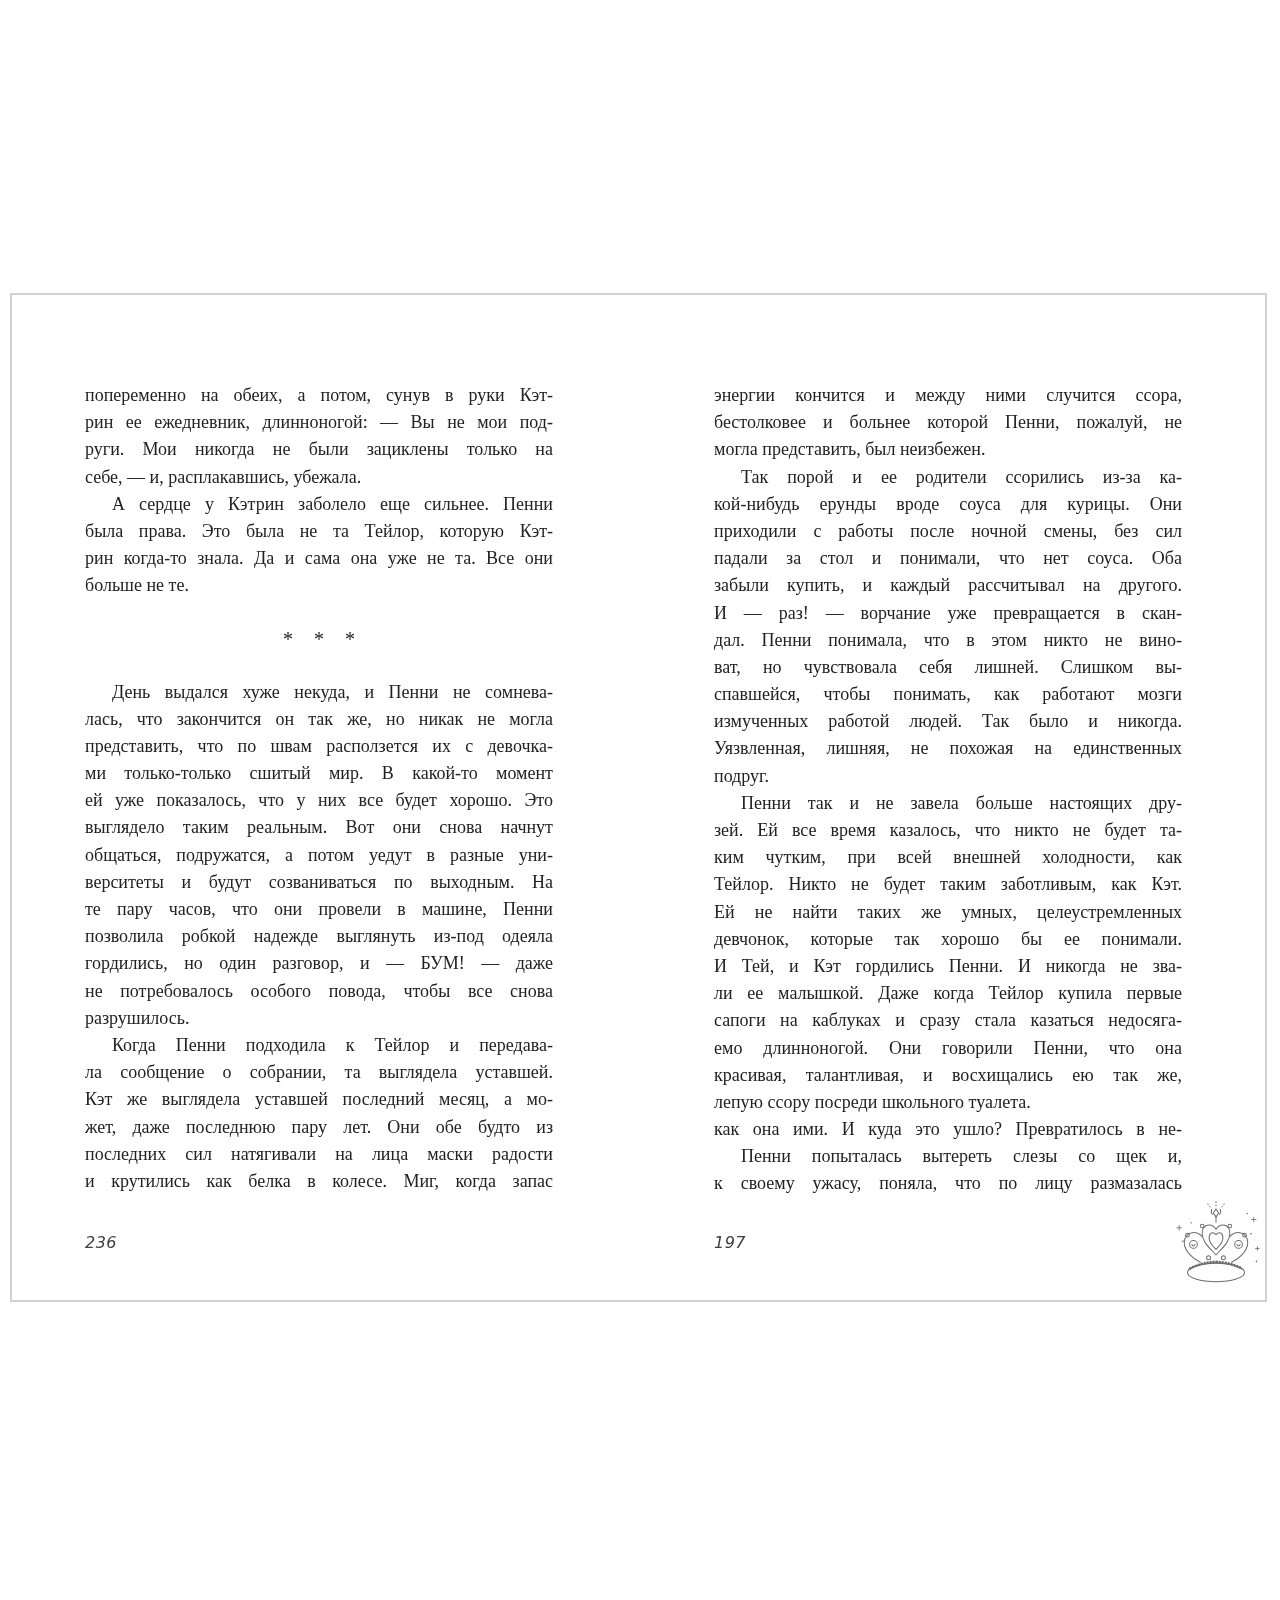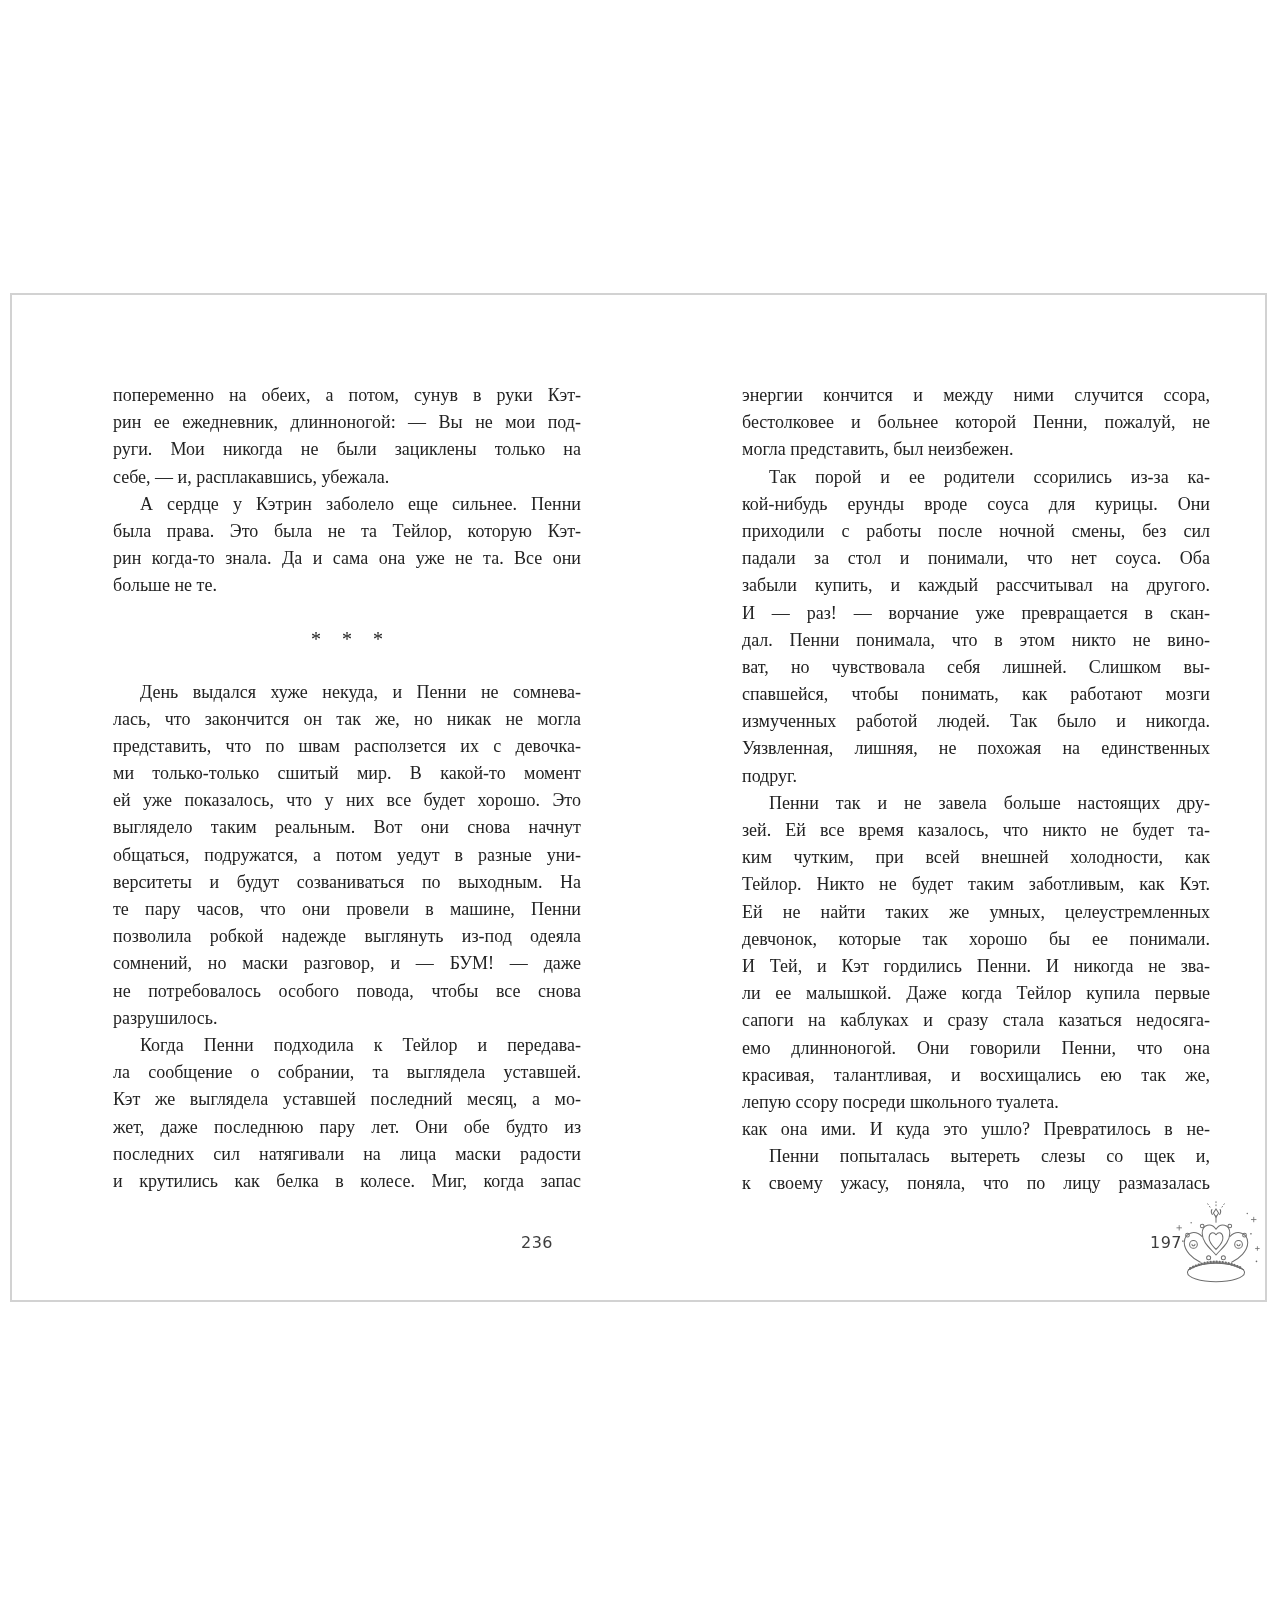--- a/index.html
+++ b/index.html
@@ -23,21 +23,20 @@
     border: 2px solid #d2d2d2;
     background: #ffffff;
   }
   .col {
     position: absolute;
     top: 87px;
     width: 468px;
     font-family: "Liberation Serif", "DejaVu Serif", serif;
     font-size: 18px;
     color: #222222;
-    margin-left: 28px;
   }
   .col-left  { left: 73px;  }
   .col-right { left: 702px; }
   .line {
     height: 27.2px;
     line-height: 27.2px;
     text-align: justify;
     text-align-last: justify;
     overflow: hidden;
     white-space: nowrap; 
@@ -50,25 +49,26 @@
     line-height: 79px;
     text-align: center;
     font-size: 20px;
     word-spacing: 16px;
     color: #222222;
   }
   .pagenum {
     position: absolute;
     top: 938px;
     width: 468px;
-    text-align: right;
+    text-align: left;
     font-family: "DejaVu Sans", "Liberation Sans", sans-serif;
     font-size: 16px;
     letter-spacing: 0.5px;
     color: #3d3d3d;
+    font-style: italic;
   }
   .pagenum-left  { left: 73px;  }
   .pagenum-right { left: 702px; }
   .tiara {
     position: absolute;
     left: 1158px;
     top: 902px;
     width: 92px;
     height: 92px;
   }
@@ -97,21 +97,21 @@
           <div class="line first">День выдался хуже некуда, и Пенни не сомнева-</div>
           <div class="line">лась, что закончится он так же, но никак не могла</div>
           <div class="line">представить, что по швам расползется их с девочка-</div>
           <div class="line">ми только-только сшитый мир. В какой-то момент</div>
           <div class="line">ей уже показалось, что у них все будет хорошо. Это</div>
           <div class="line">выглядело таким реальным. Вот они снова начнут</div>
           <div class="line">общаться, подружатся, а потом уедут в разные уни-</div>
           <div class="line">верситеты и будут созваниваться по выходным. На</div>
           <div class="line">те пару часов, что они провели в машине, Пенни</div>
           <div class="line">позволила робкой надежде выглянуть из-под одеяла</div>
-          <div class="line">сомнений, но маски разговор, и — БУМ! — даже</div>
+          <div class="line">гордились, но один разговор, и — БУМ! — даже</div>
           <div class="line">не потребовалось особого повода, чтобы все снова</div>
           <div class="line last">разрушилось.</div>
         </div>
         <div class="para">
           <div class="line first">Когда Пенни подходила к Тейлор и передава-</div>
           <div class="line">ла сообщение о собрании, та выглядела уставшей.</div>
           <div class="line">Кэт же выглядела уставшей последний месяц, а мо-</div>
           <div class="line">жет, даже последнюю пару лет. Они обе будто из</div>
           <div class="line">последних сил натягивали на лица маски радости</div>
           <div class="line">и крутились как белка в колесе. Миг, когда запас</div>

